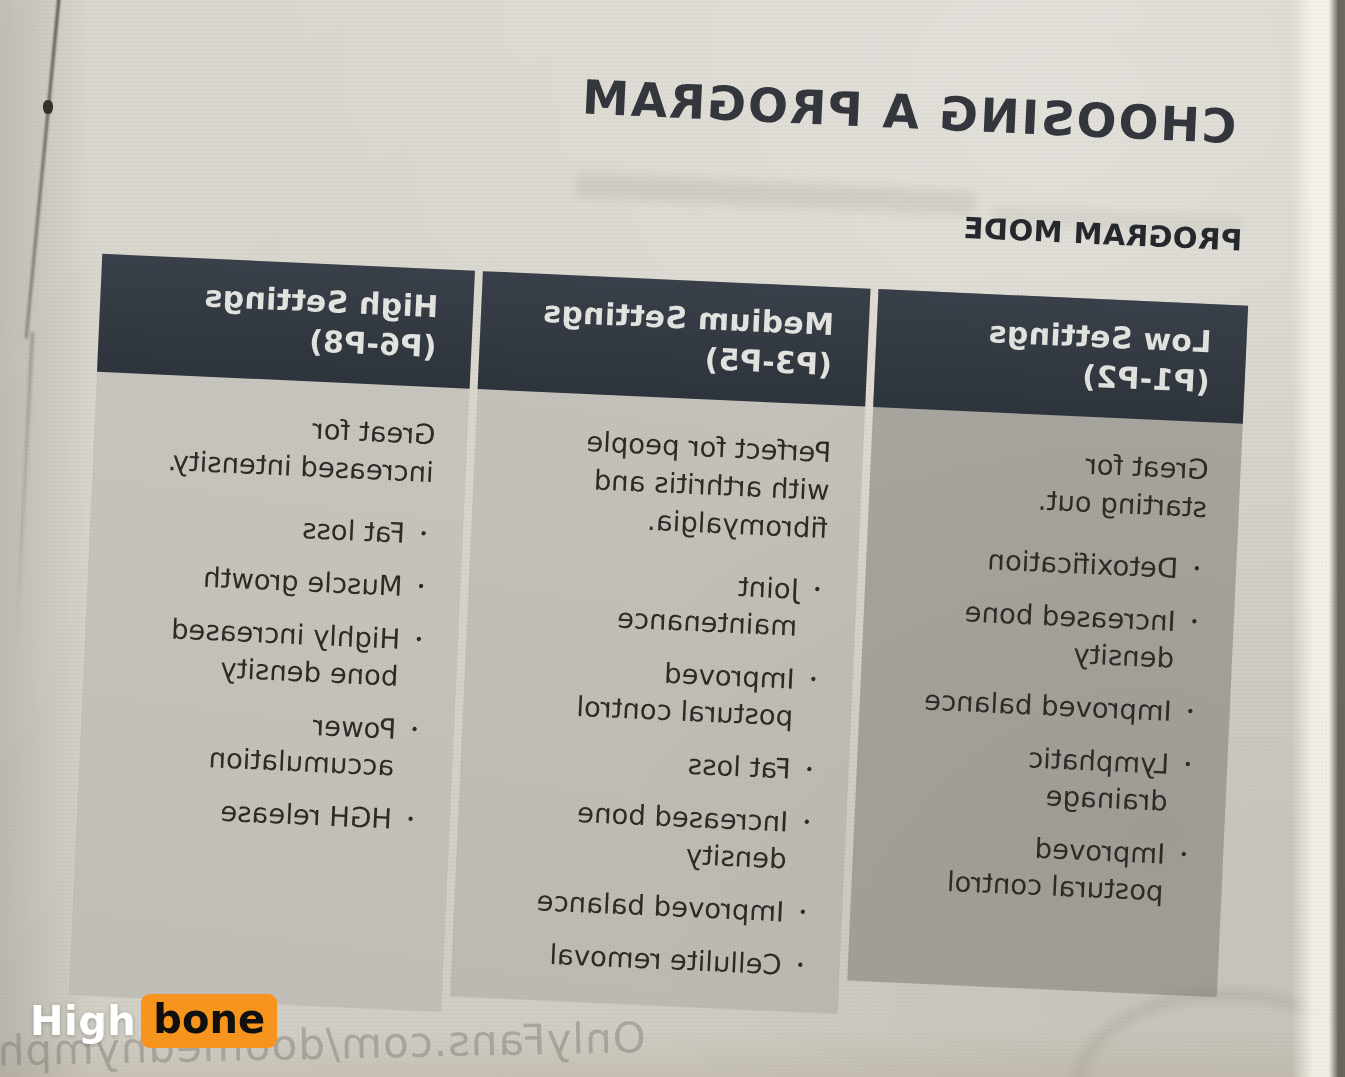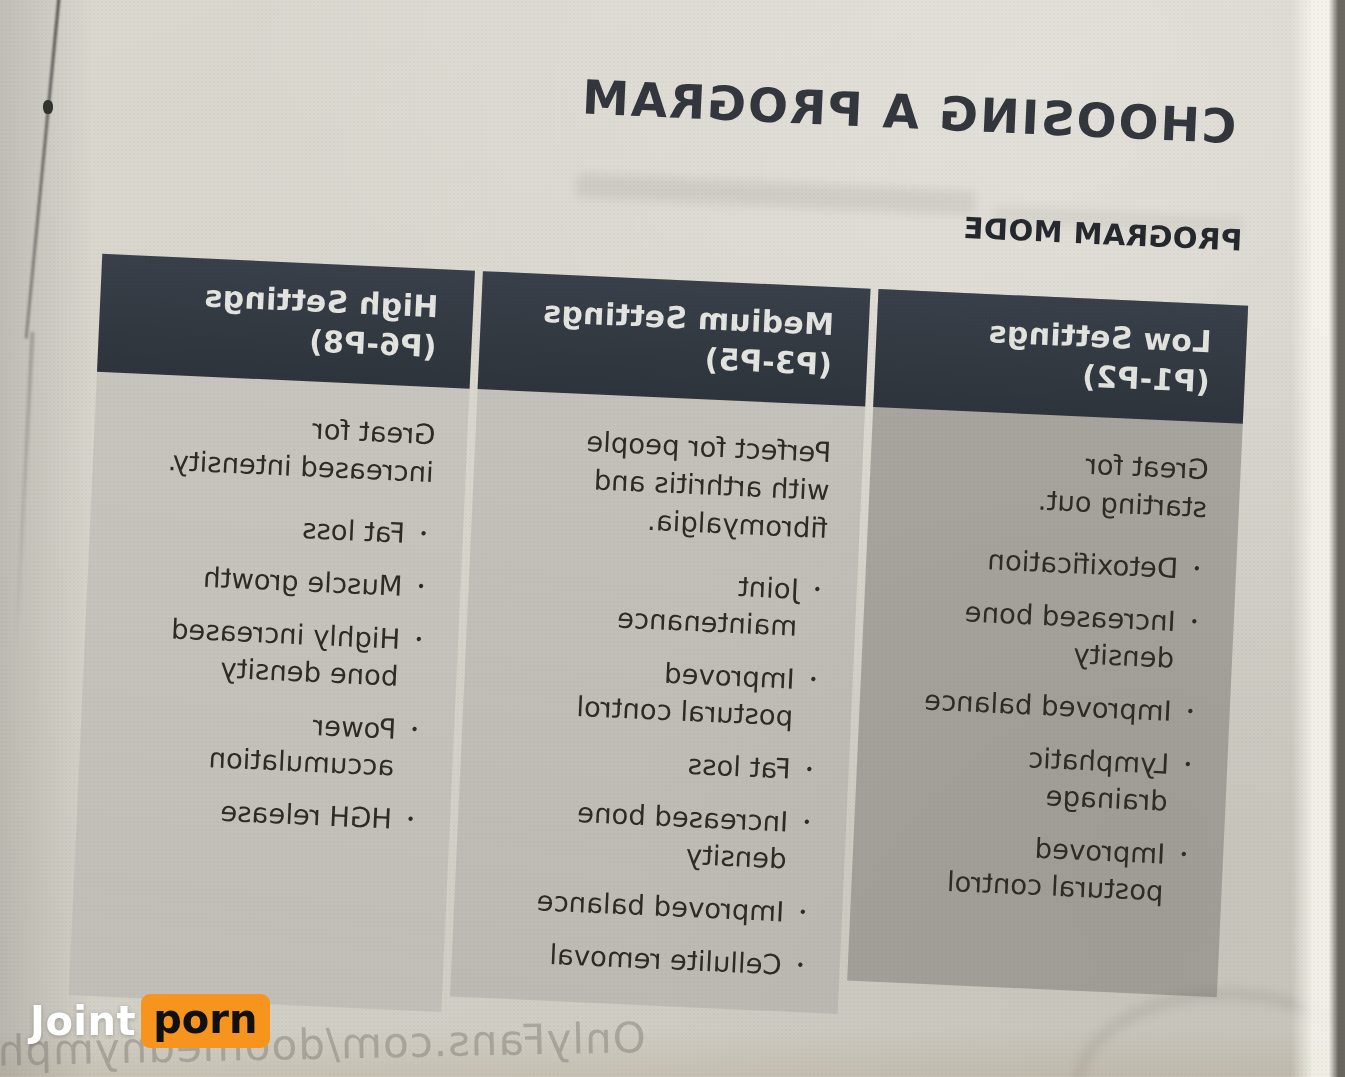--- a/index.html
+++ b/index.html
@@ -157,16 +157,16 @@
   <div class="crease c2"></div>
   <div class="blob"></div>
   <div class="ghost-ring"></div>
   <div class="shading"></div>
 
   <div class="wm-url">
     <span class="flip">OnlyFans.com/doomednympho</span>
   </div>
 
   <div class="brand">
-    <span class="brand-thot">Joint</span>
-      <span class="brand-porn">porn</span>
+    <span class="brand-thot">High</span>
+      <span class="brand-porn">bone</span>
   </div>
 </div>
 
 </body></html>

